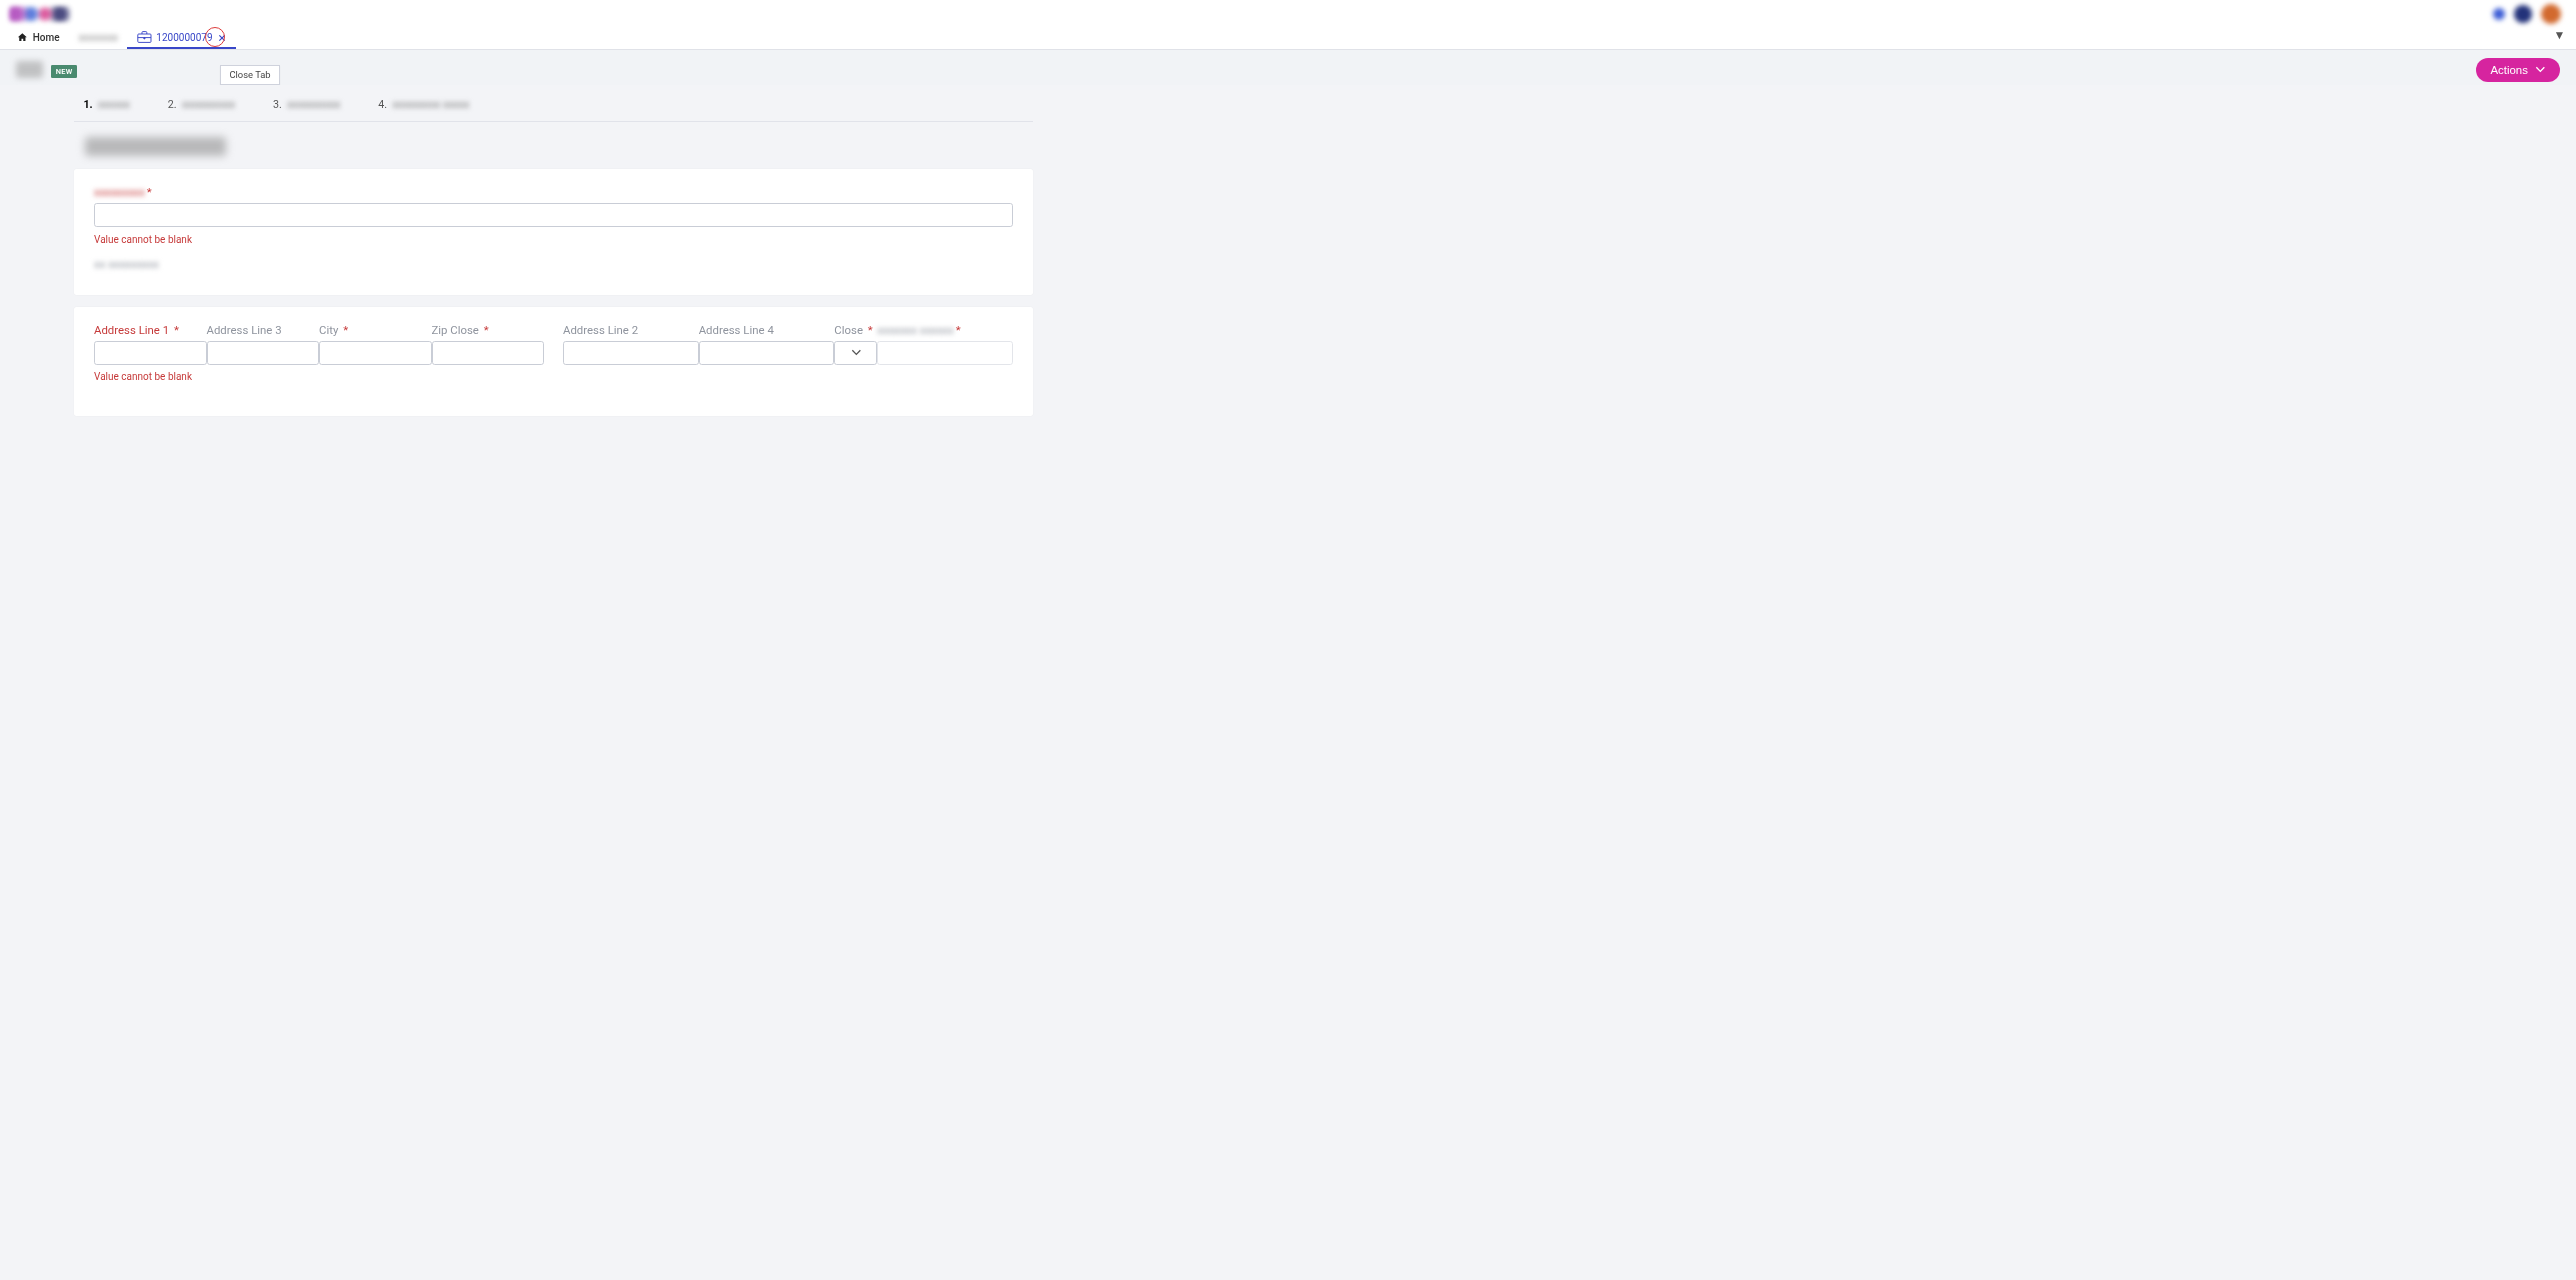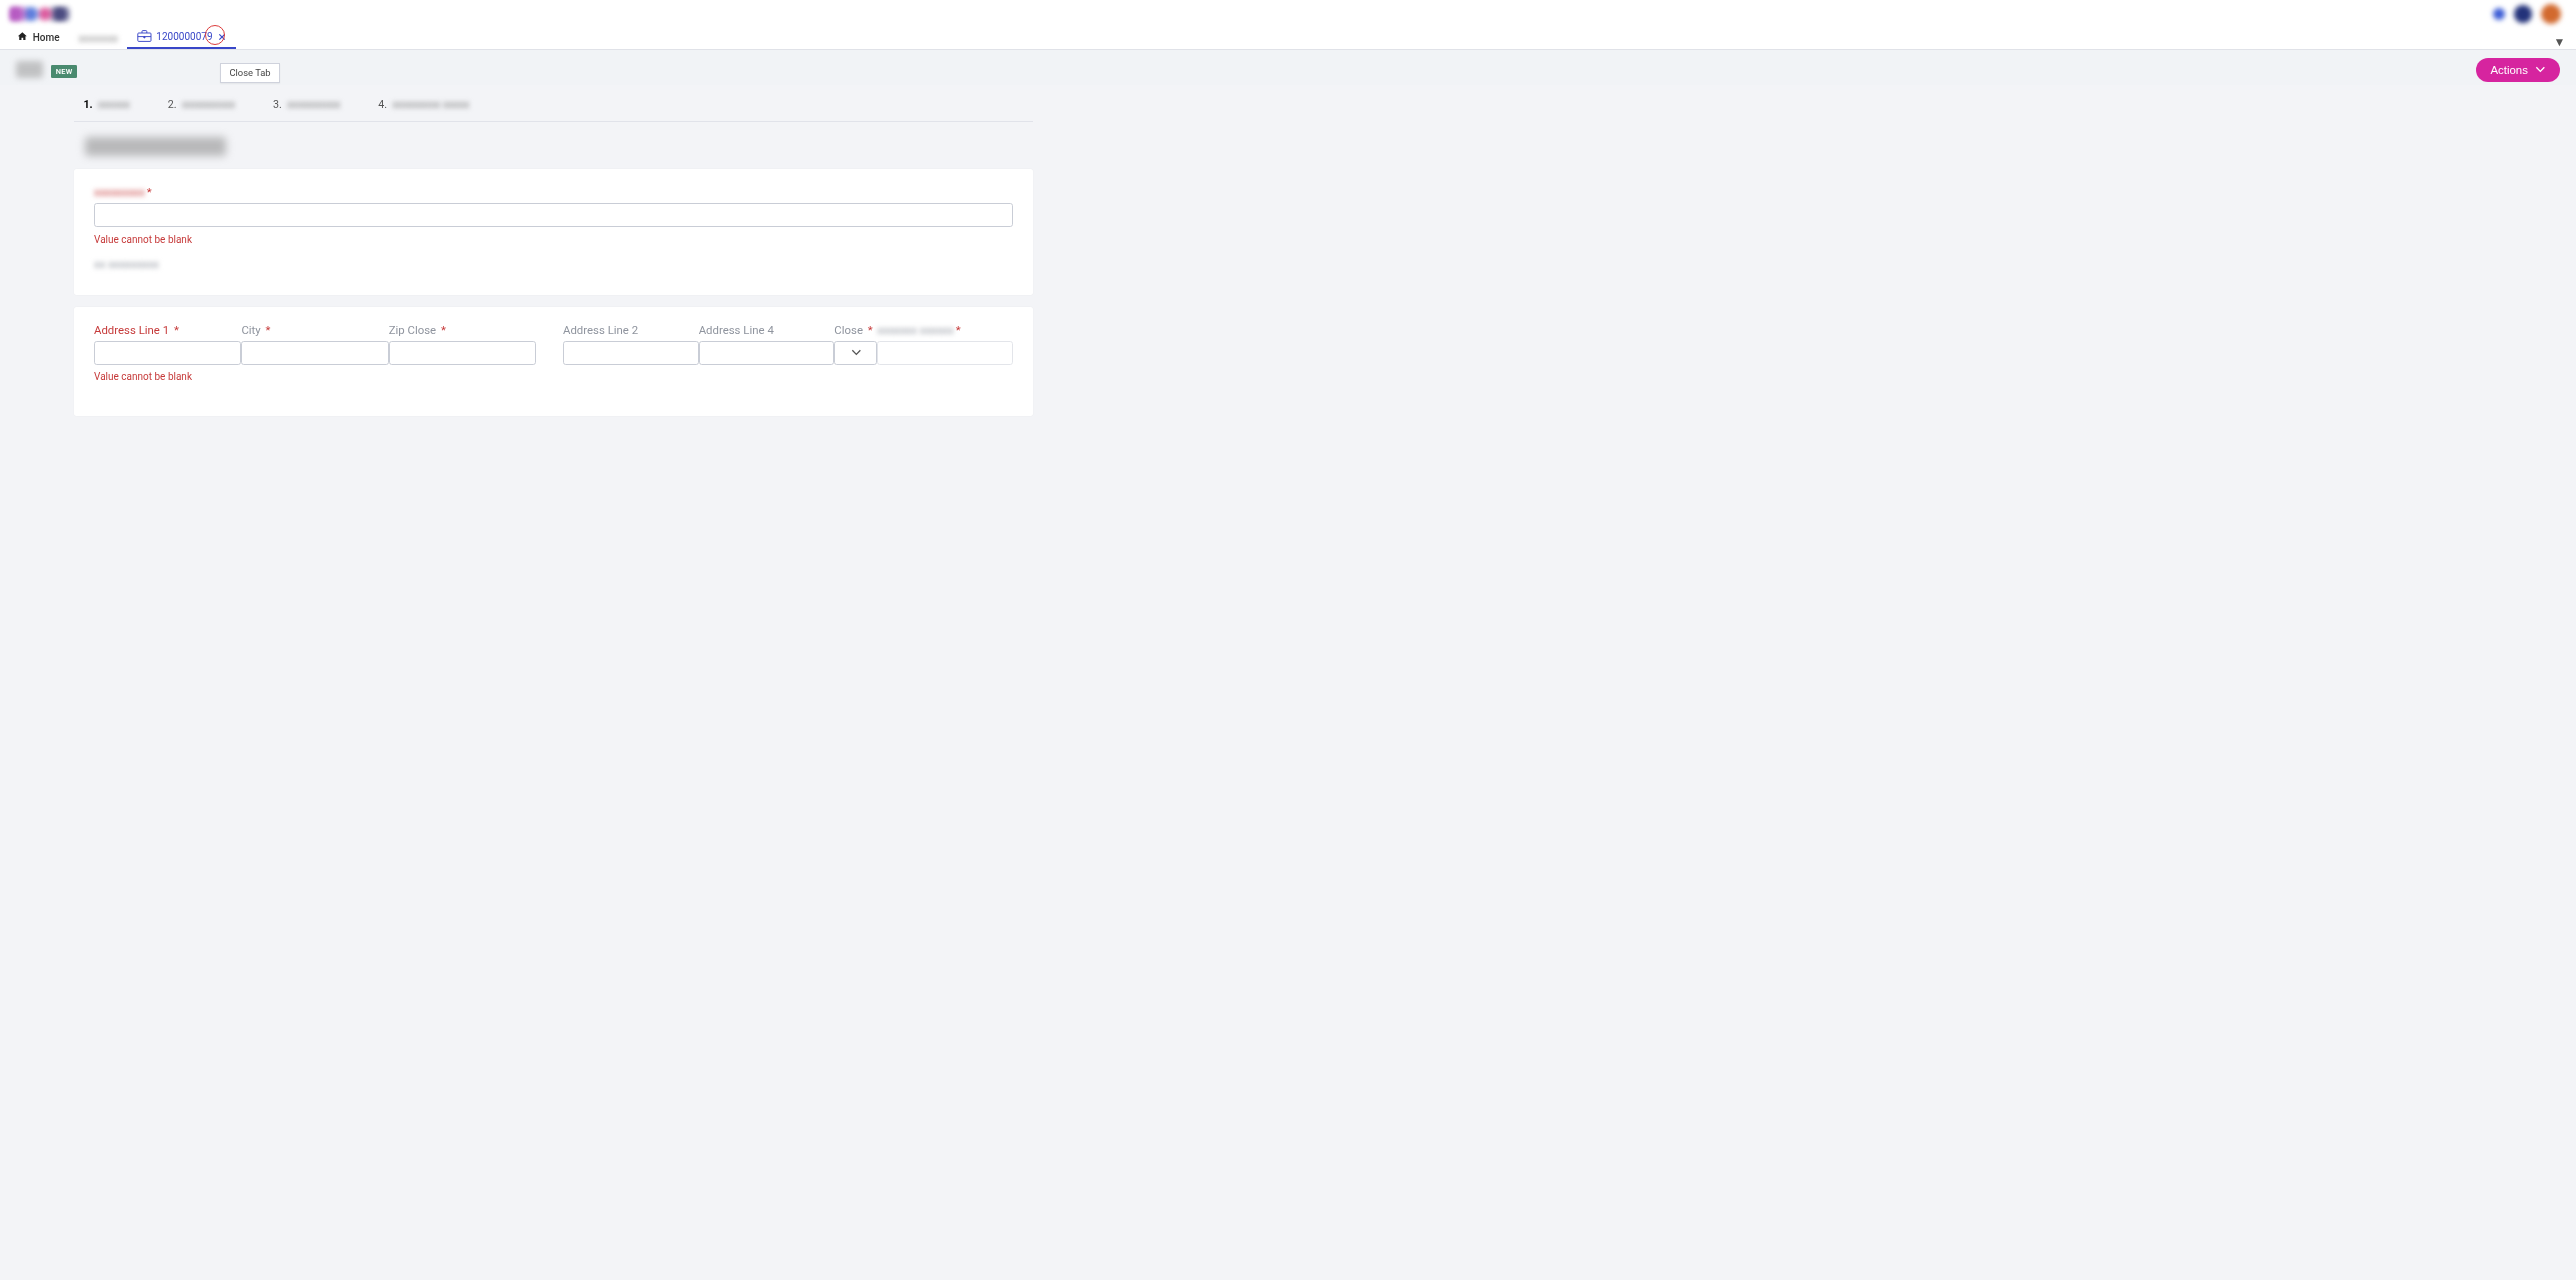--- a/index.html
+++ b/index.html
@@ -13,21 +13,21 @@
                                            radial-gradient(circle at 58% 50%, #d63f8e 10%, transparent 25%),
                                            radial-gradient(circle at 82% 50%, #2b2b6a 10%, transparent 25%);
                  filter: blur(2px); border-radius: 4px; opacity: .85; }
   .top-icons { display: flex; align-items: center; gap: 9.4px; }
   .blur-dot { width: 17.4px; height: 17.4px; border-radius: 50%; filter: blur(2.7px); }
   .blur-dot.blue { background: #3b5cd6; width: 12px; height: 12px; }
   .blur-dot.navy { background: #23327a; }
   .blur-dot.orange { background: #d2692e; width: 20px; height: 20px; }
 
   
-  .tabstrip { display: flex; align-items: flex-end; padding: 0 8px; height: 21.5px; position: relative; border-bottom: 0.7px solid #e0e2e8; }
+  .tabstrip { display: flex; padding: 0 8px; height: 21.5px; position: relative; border-bottom: 0.7px solid #e0e2e8; }
   .tab { display: flex; align-items: center; gap: 4.7px; padding: 4px 9.4px 4.7px; font-size: 10px; color: #333; cursor: pointer; position: relative; }
   .tab .blur-text { filter: blur(2.7px); color: #888; }
   .tab.home { font-weight: 500; }
   .tab.active { color: #3947c8; }
   .tab.active::after { content:""; position:absolute; left:0; right:0; bottom:-0.7px; height:2px; background:#3947c8; }
   .tab-close { width:9.4px; height:9.4px; display:inline-flex; align-items:center; justify-content:center; color:#3947c8; }
   .tab-close svg { width:8px; height:8px; }
   .briefcase-icon svg { width:14.8px; height:12px; stroke:#3947c8; }
   .home-icon svg { width:10.7px; height:10.7px; fill:#222; }
   .highlight-ring { position:absolute; width:20px; height:20px; border:1.3px solid #dc3b3b; border-radius:50%; pointer-events:none; }
@@ -176,20 +176,24 @@
 
     <div class="card">
       <div class="row">
         <div class="col">
           <div class="field">
             <label class="label err"><span>Address Line 1</span><span class="req"> *</span></label>
             <input class="input" style="">
             <div class="err-msg">Value cannot be blank</div>
           </div>
           <div class="field">
+            <label class="label">Address Line 3</label>
+            <input class="input" style="">
+          </div>
+          <div class="field">
             <label class="label"><span>City</span><span class="req"> *</span></label>
             <input class="input" style="">
           </div>
           <div class="field" style="margin-bottom:0;">
             <label class="label"><span>Zip Close</span><span class="req"> *</span></label>
             <input class="input" style="">
           </div>
         </div>
         <div class="col">
           <div class="field">

